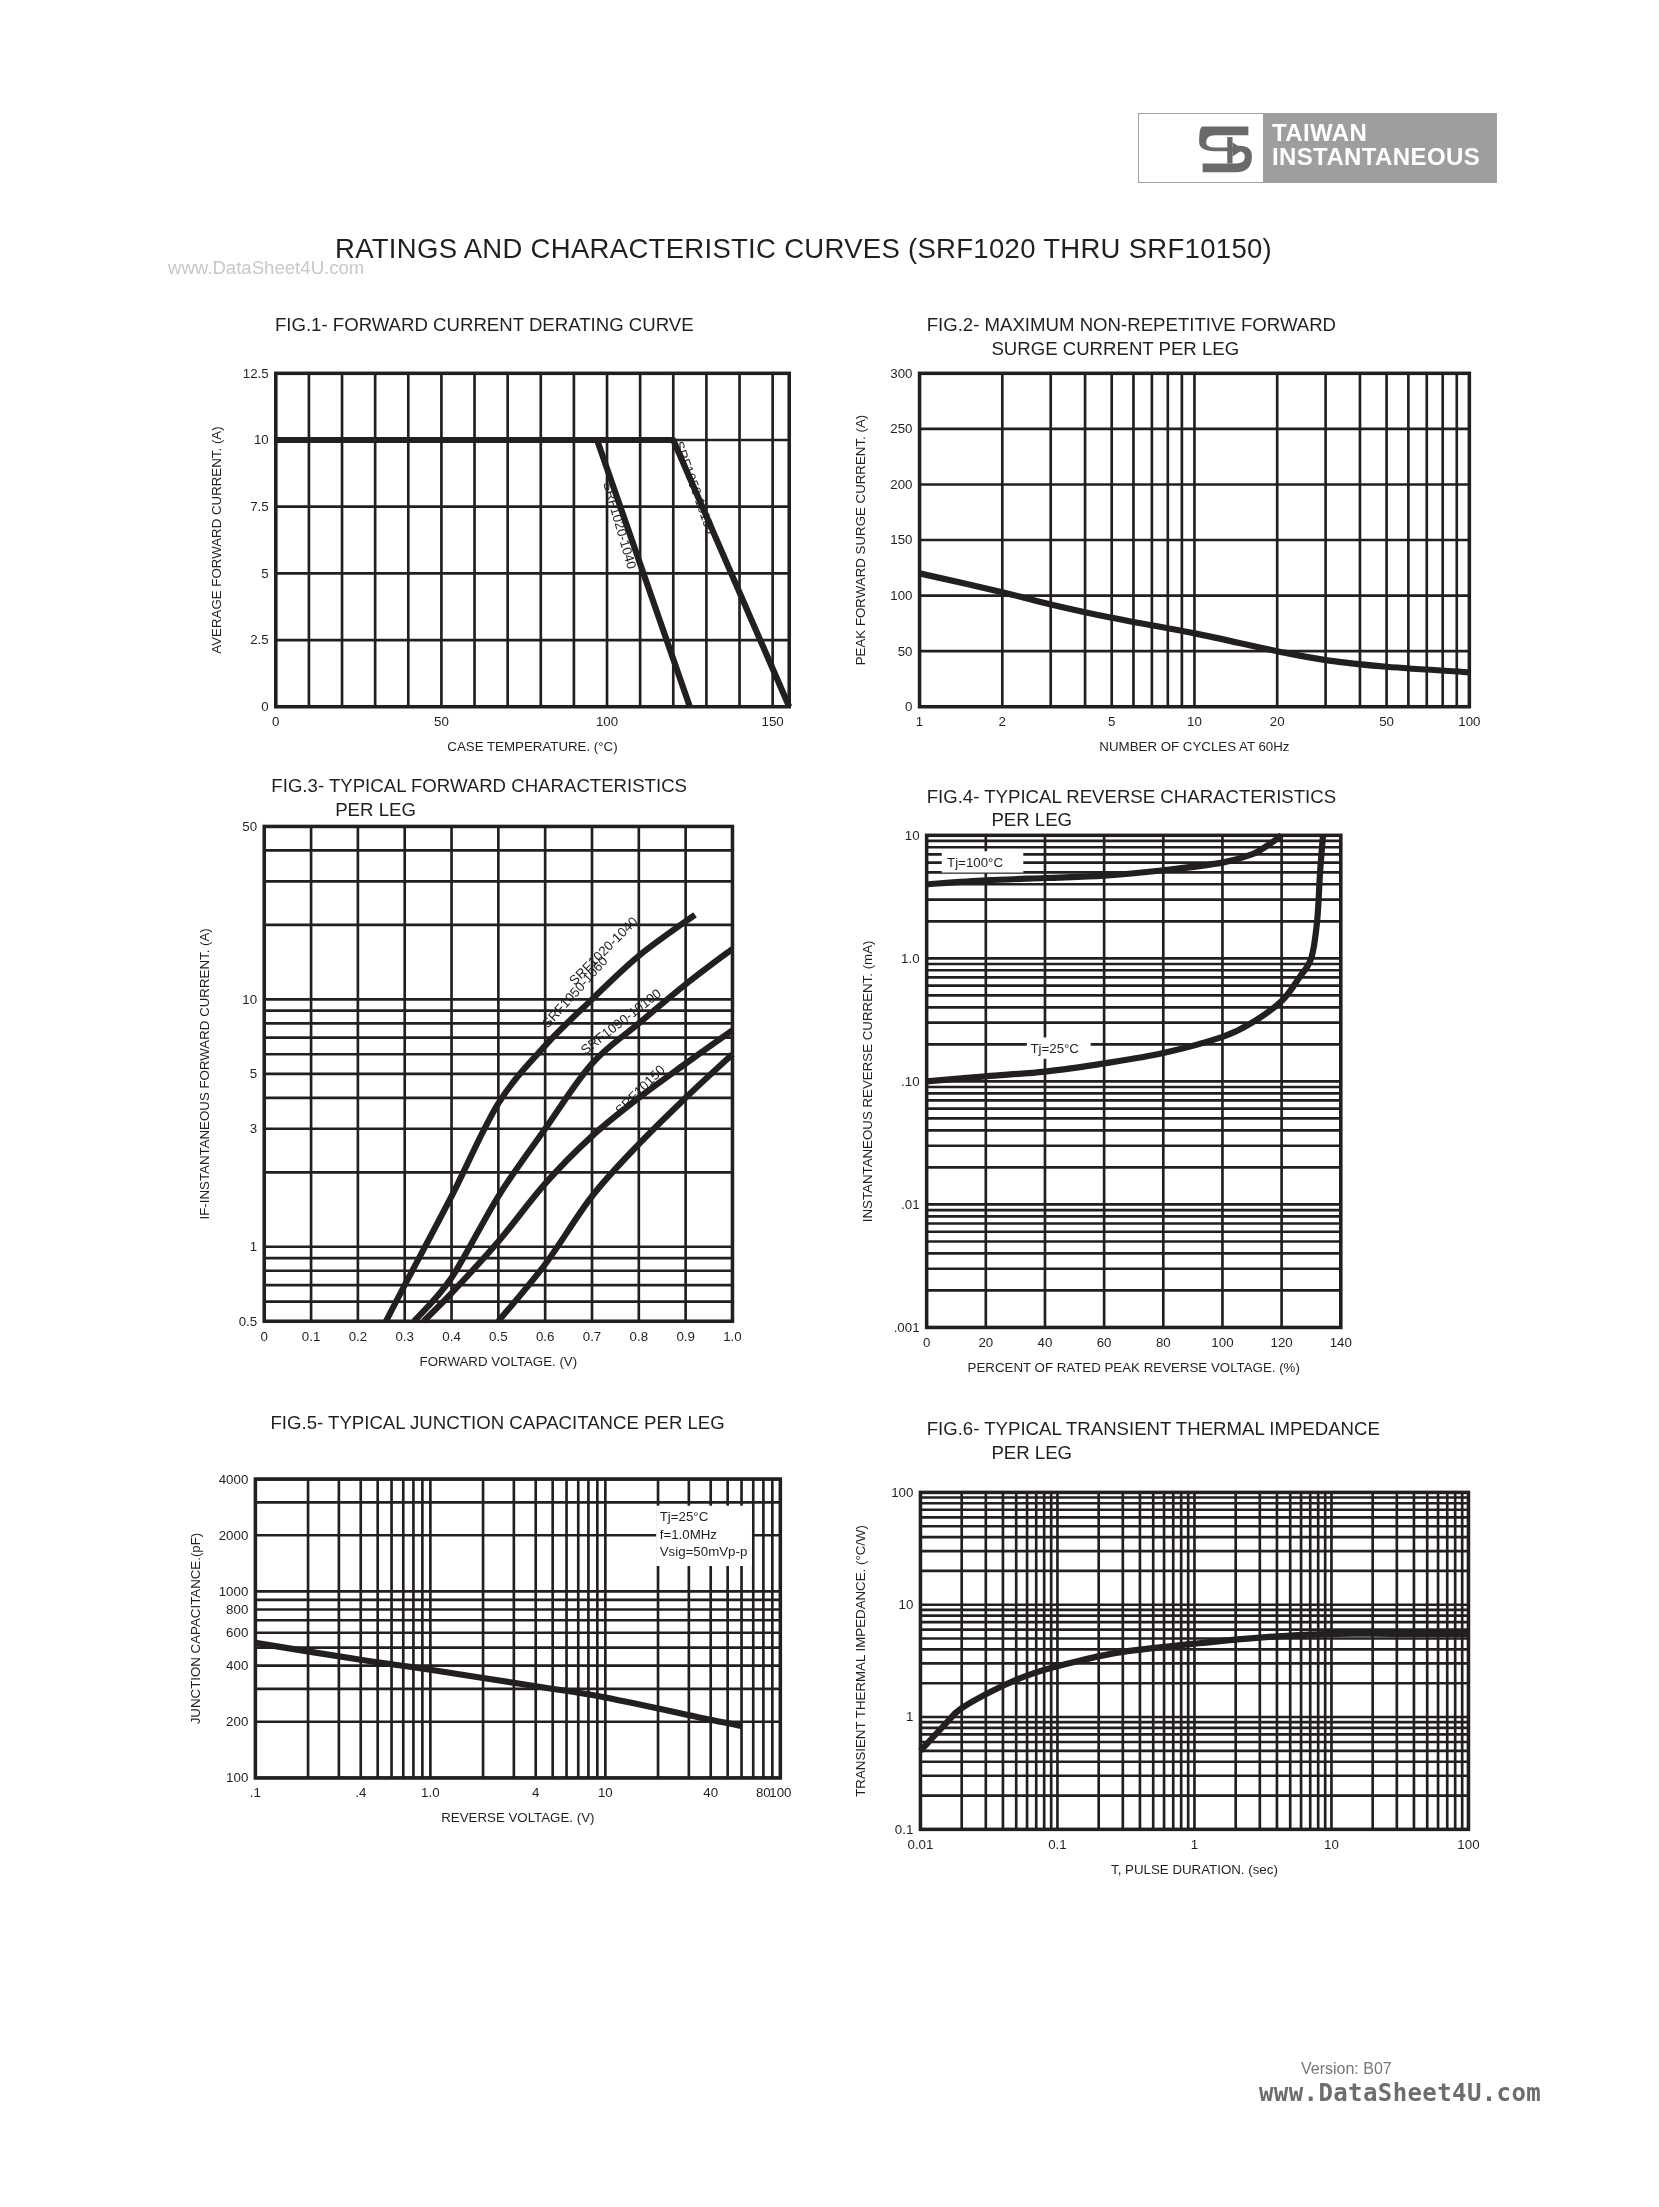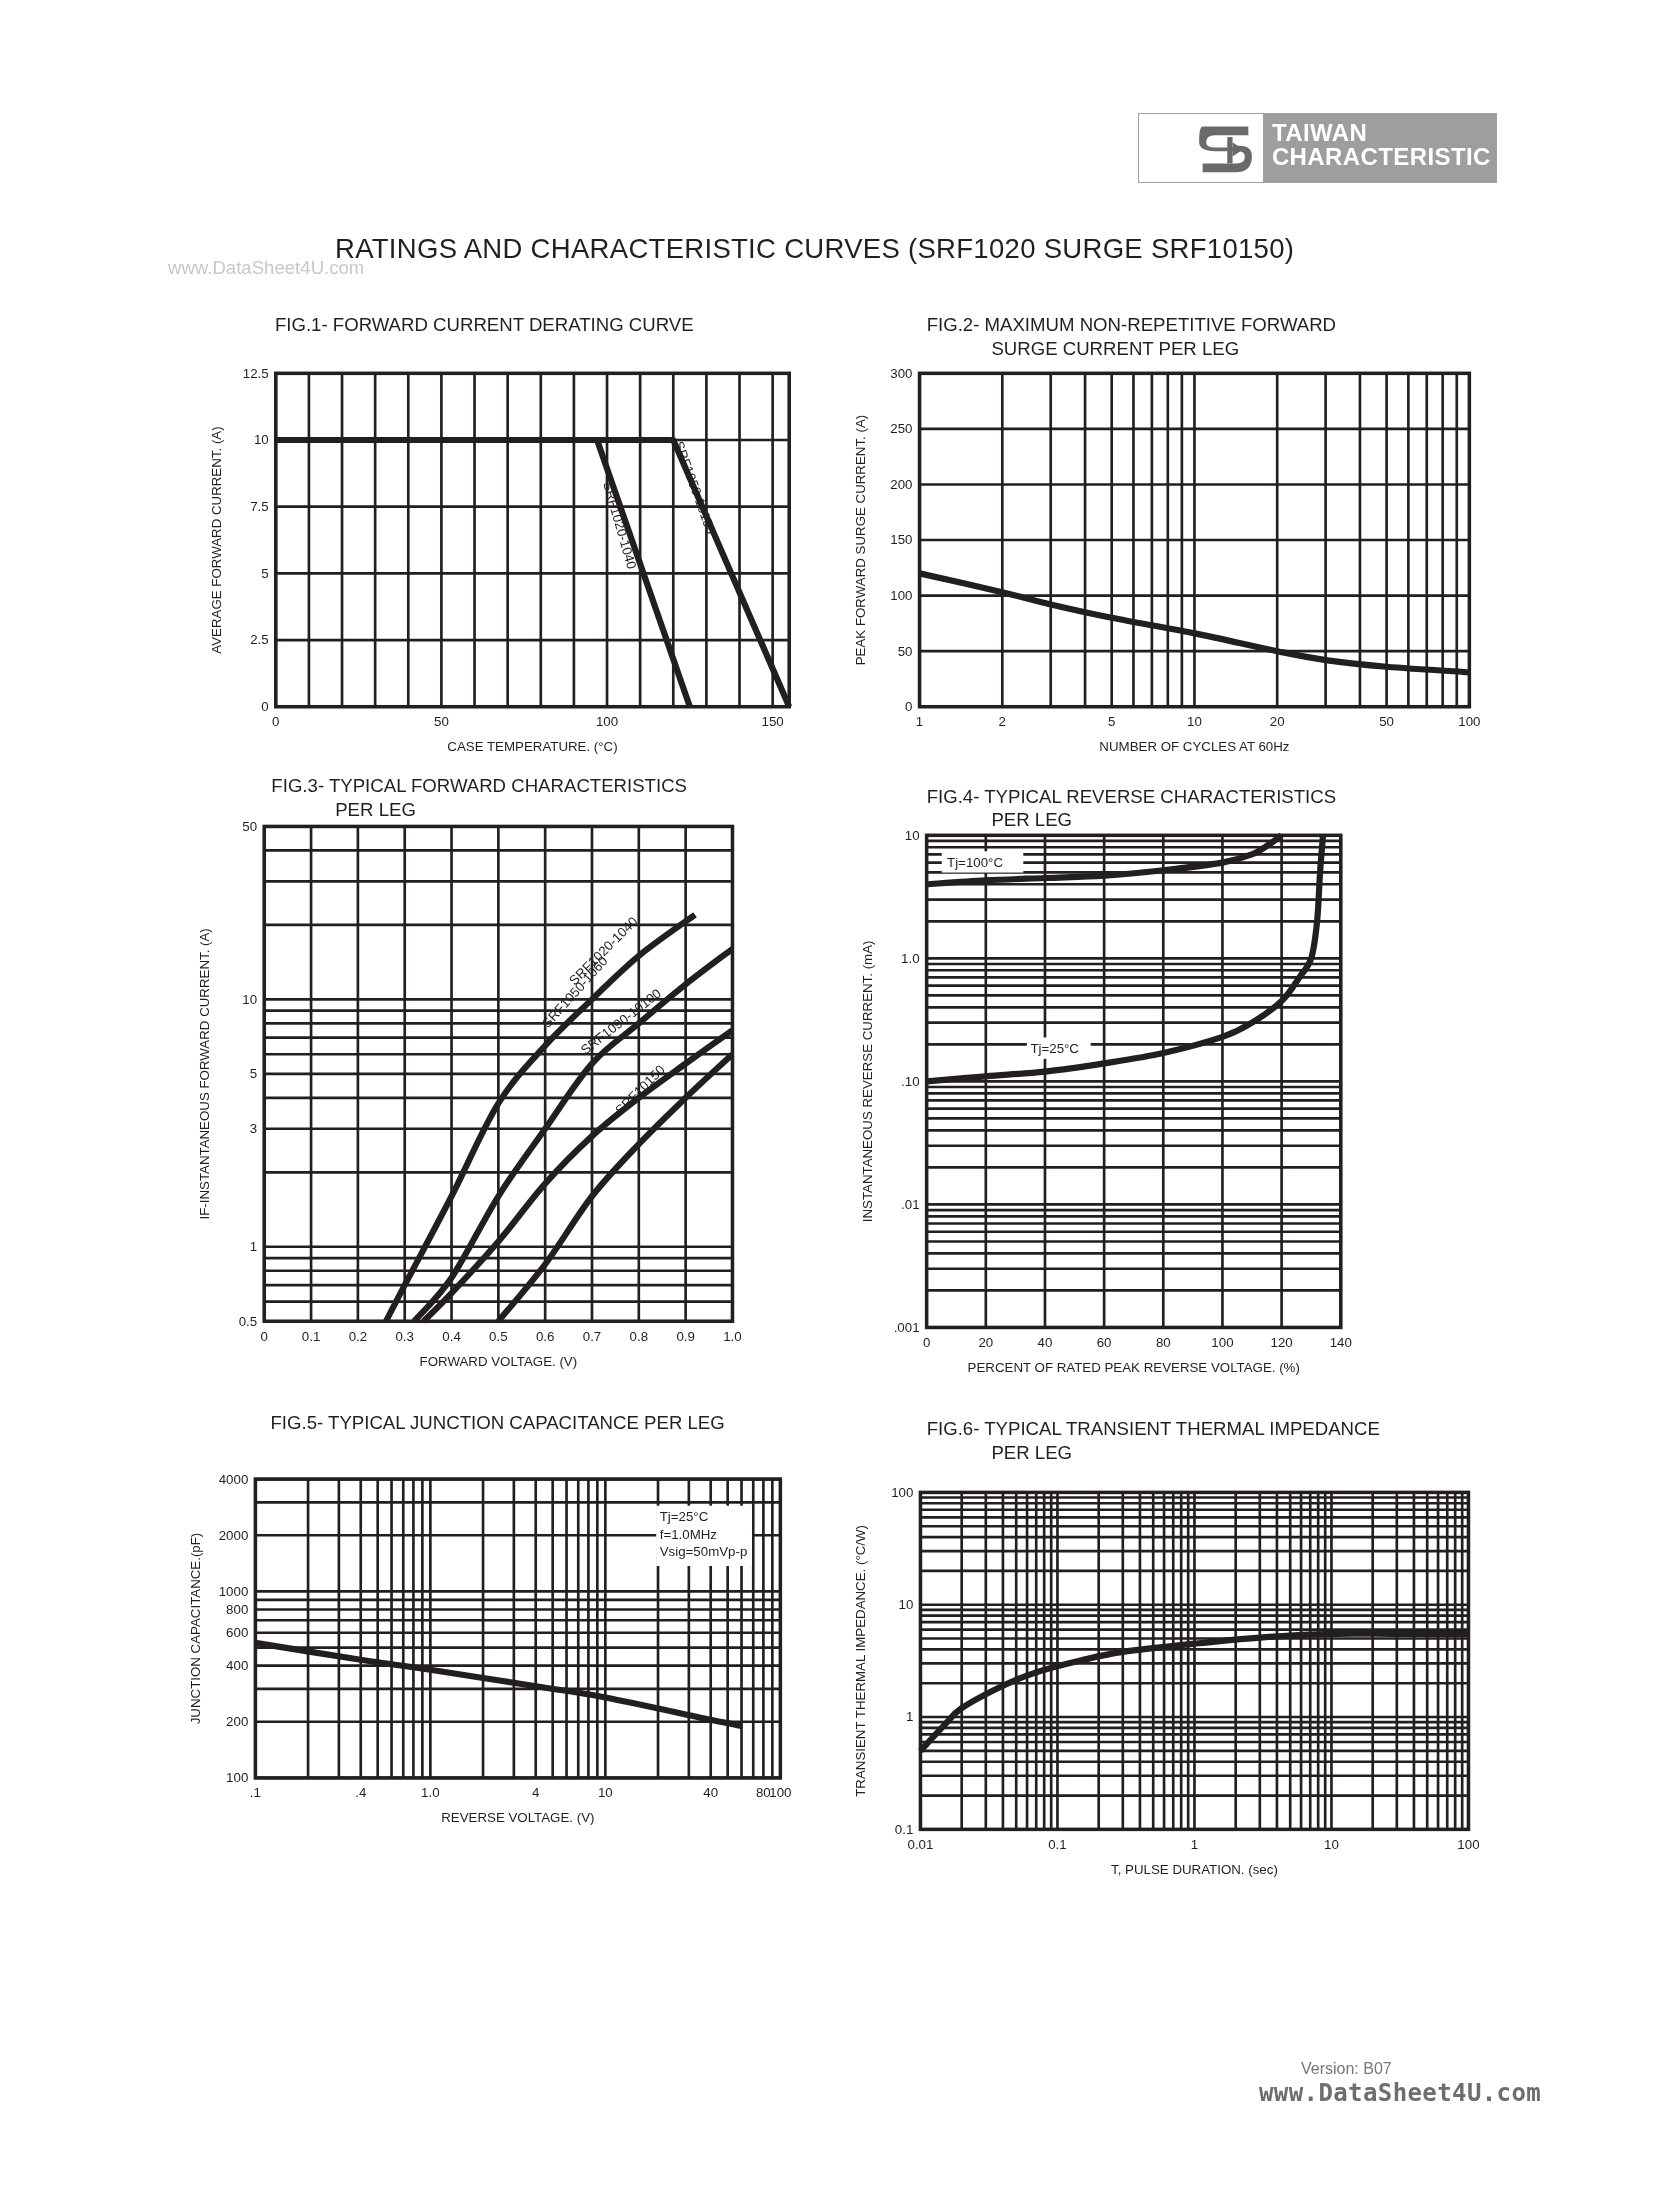--- a/index.html
+++ b/index.html
@@ -27,25 +27,25 @@
 <div class="logo">
   <div class="logo-mark">
     <svg width="57" height="51" viewBox="0 0 64 58">
       <path d="M6 4 H58 V14 H20 Q10 14 10 22 Q10 28 20 28 H40 V22 L52 30 L40 38 V32 H20 Q2 32 2 22 Q2 4 6 4 Z" fill="#6a6a6c"></path>
       <path d="M6 56 V46 H44 Q54 46 54 38 Q54 32 46 32 H44 V26 H48 Q62 26 62 38 Q62 56 44 56 Z" fill="#6a6a6c"></path>
       <rect x="34" y="16" width="6" height="30" fill="#6a6a6c"></rect>
     </svg>
   </div>
   <div class="logo-text">
     <div>TAIWAN</div>
-    <div>CHARACTERISTIC</div>
+    <div>INSTANTANEOUS</div>
   </div>
 </div>
 
-<div class="page-title">RATINGS AND CHARACTERISTIC CURVES (SRF1020 SURGE SRF10150)</div>
+<div class="page-title">RATINGS AND CHARACTERISTIC CURVES (SRF1020 THRU SRF10150)</div>
 <div class="watermark-top">www.DataSheet4U.com</div>
 
 <svg class="charts" id="charts" width="1660" height="2208" viewBox="0 0 1872 2490">
     <g>
       <text x="310" y="373" class="fig-title">FIG.1- FORWARD CURRENT DERATING CURVE</text>
       <g stroke="#231f20" stroke-width="3">
         <line x1="311" x2="311" y1="421" y2="797"></line>
         <line x1="348.35483870967744" x2="348.35483870967744" y1="421" y2="797"></line>
         <line x1="385.7096774193548" x2="385.7096774193548" y1="421" y2="797"></line>
         <line x1="423.06451612903226" x2="423.06451612903226" y1="421" y2="797"></line>

